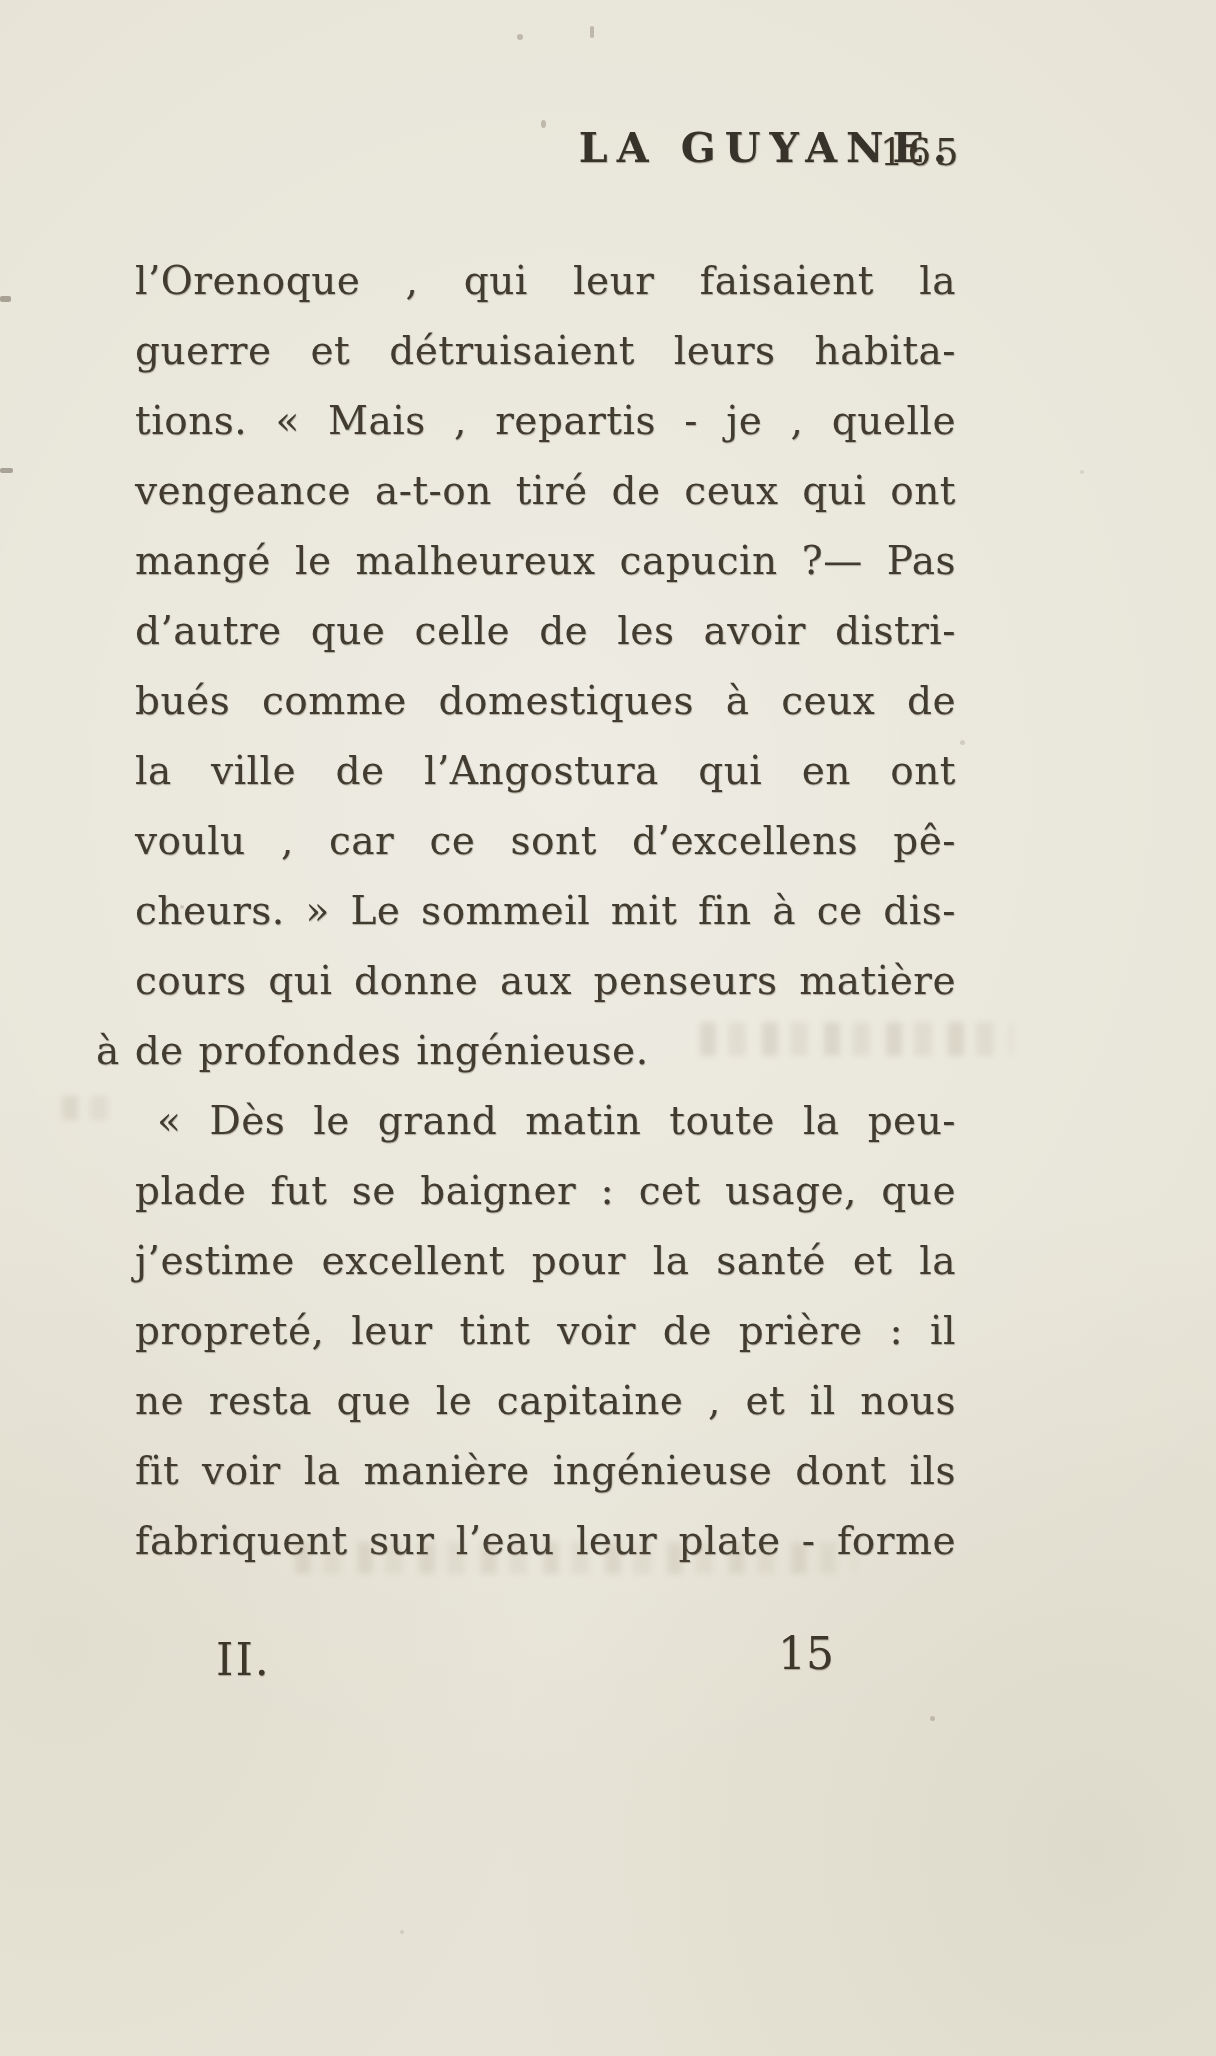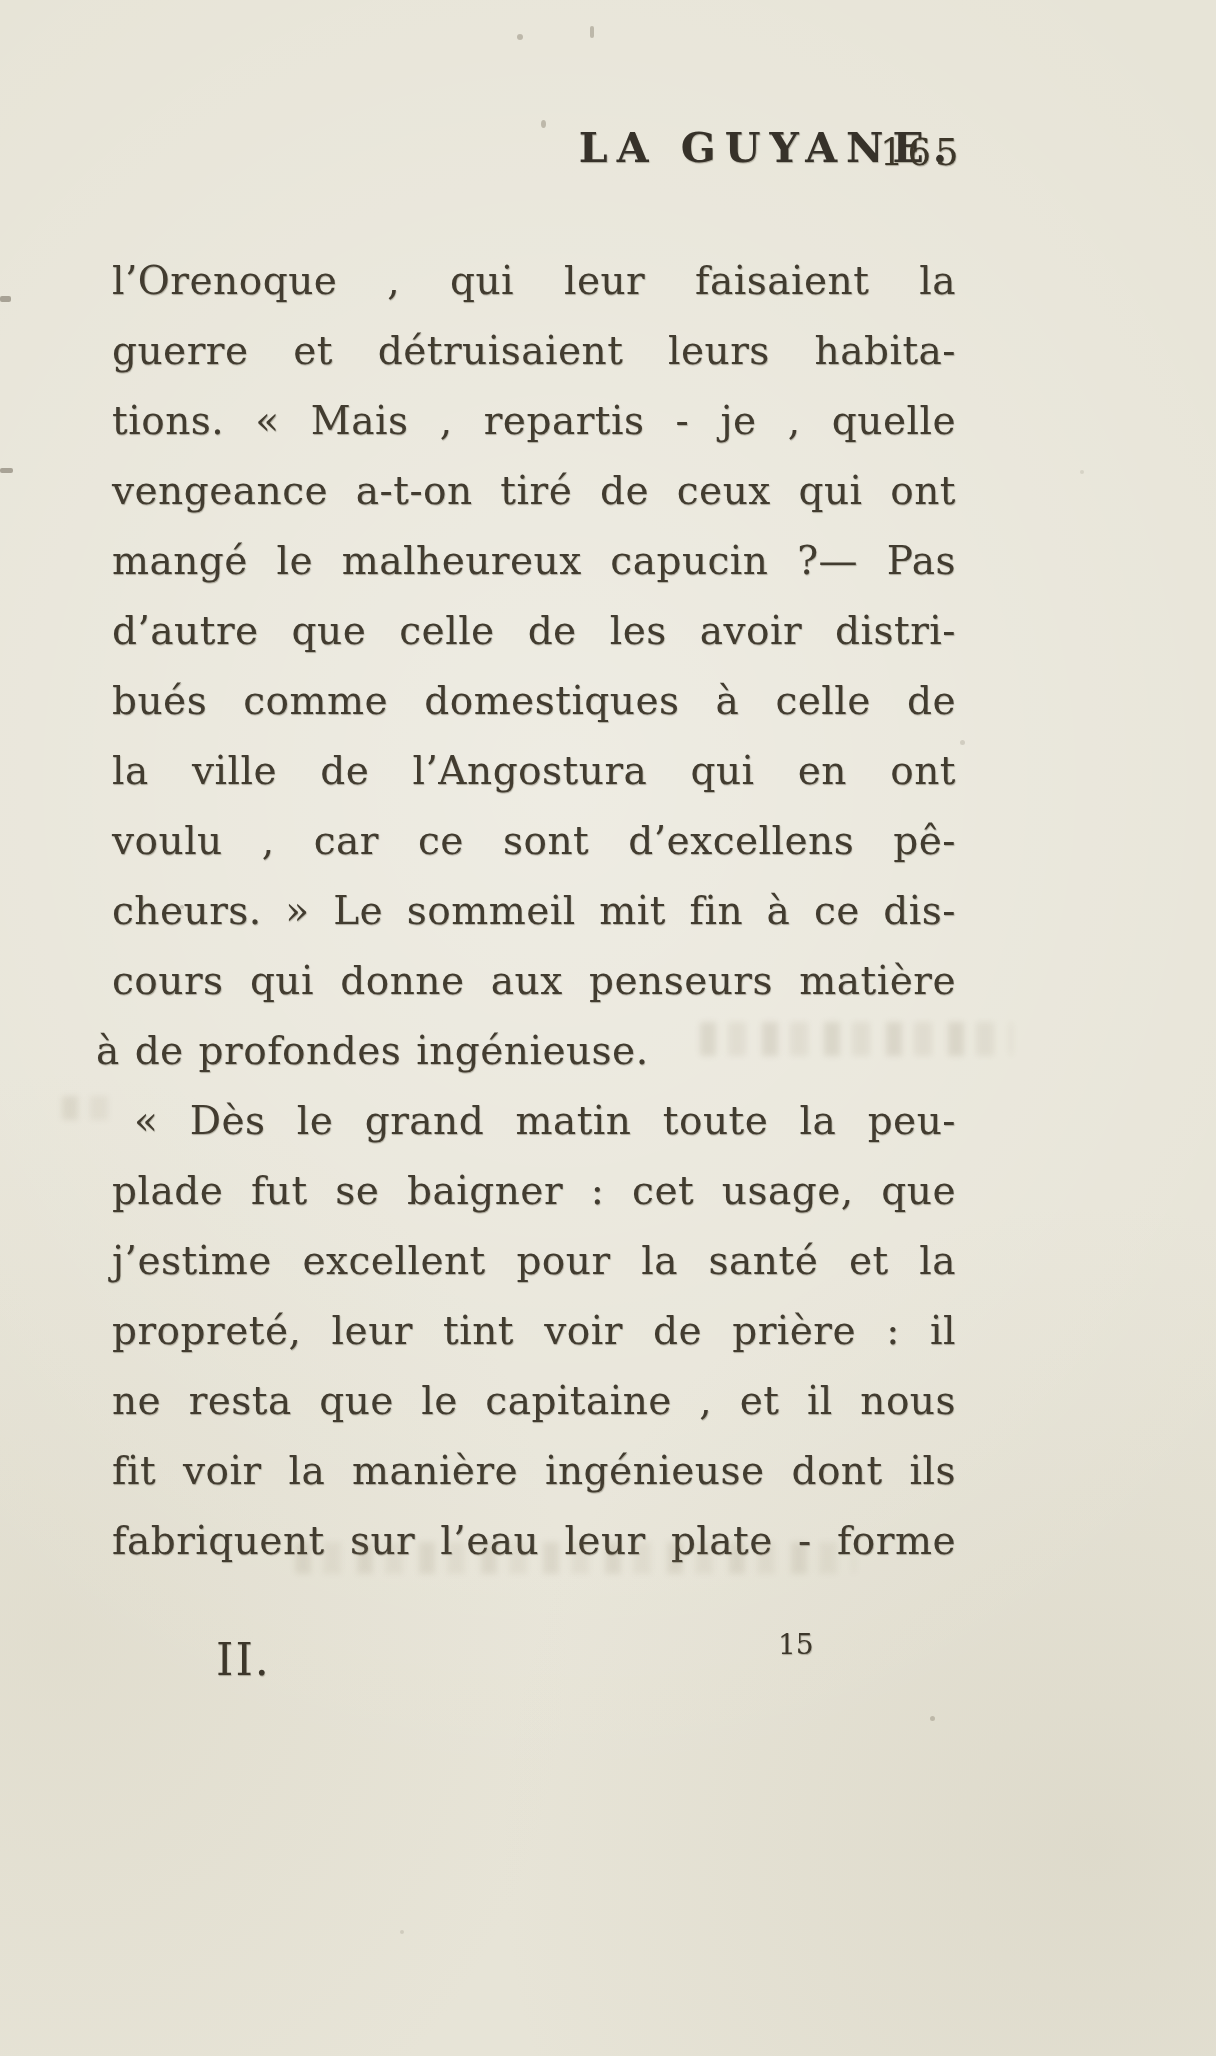--- a/index.html
+++ b/index.html
@@ -39,32 +39,33 @@
   .text-block {
     position: absolute; left: 112px; top: 246px; width: 844px;
   }
   .line {
     height: 70px; line-height: 70px;
     font-size: 39px;
     letter-spacing: 0.5px; word-spacing: 2px;
     text-align: justify; text-align-last: justify;
     white-space: normal;
     overflow: visible;
+    margin-left: 23px;
   }
   .line.para-end { text-align-last: left; }
   .line.p1-end  { margin-left: -16px; }
   .line.p2-start { text-indent: 22px; }
 
   .footer-volume {
     position: absolute; left: 216px; top: 1634px;
     font-size: 44px; letter-spacing: 2px; color: #3d372b;
   }
   .footer-signature {
     position: absolute; left: 778px; top: 1628px;
-    font-size: 28px; color: #3d372b;
+    font-size: 44px; color: #3d372b;
   }
 
   
   .smudge {
     position: absolute;
     background: repeating-linear-gradient(90deg,
       rgba(128,116,88,0.34) 0 16px, rgba(128,116,88,0) 16px 28px,
       rgba(128,116,88,0.22) 28px 46px, rgba(128,116,88,0) 46px 62px);
     filter: blur(3px);
     opacity: 0.45;
@@ -92,21 +93,21 @@
 
   <div class="text-block printed">
 
     <div>
       <div class="line">l’Orenoque , qui leur faisaient la</div>
       <div class="line">guerre et détruisaient leurs habita-</div>
       <div class="line">tions. « Mais , repartis - je , quelle</div>
       <div class="line">vengeance a-t-on tiré de ceux qui ont</div>
       <div class="line">mangé le malheureux capucin ?— Pas</div>
       <div class="line">d’autre que celle de les avoir distri-</div>
-      <div class="line">bués comme domestiques à celle de</div>
+      <div class="line">bués comme domestiques à ceux de</div>
       <div class="line">la ville de l’Angostura qui en ont</div>
       <div class="line">voulu , car ce sont d’excellens pê-</div>
       <div class="line">cheurs. » Le sommeil mit fin à ce dis-</div>
       <div class="line">cours qui donne aux penseurs matière</div>
       <div class="line para-end p1-end">à de profondes ingénieuse.</div>
     </div>
 
     <div>
       <div class="line p2-start">« Dès le grand matin toute la peu-</div>
       <div class="line">plade fut se baigner : cet usage, que</div>

